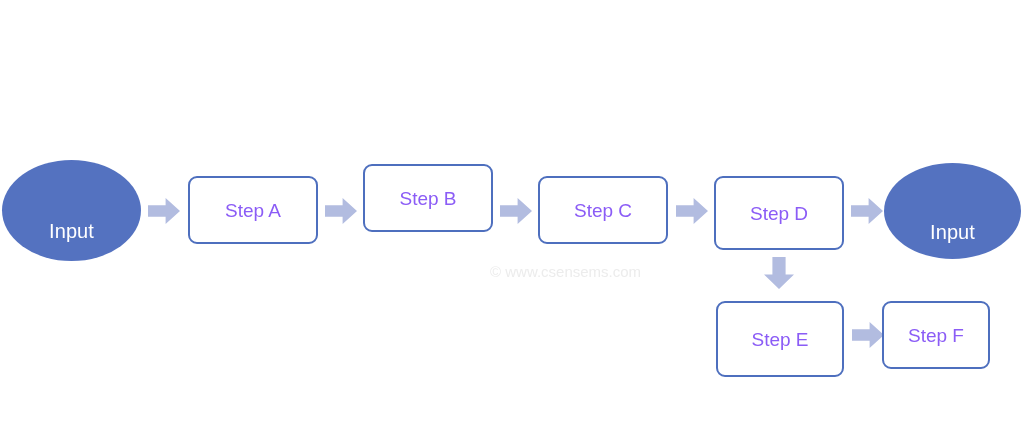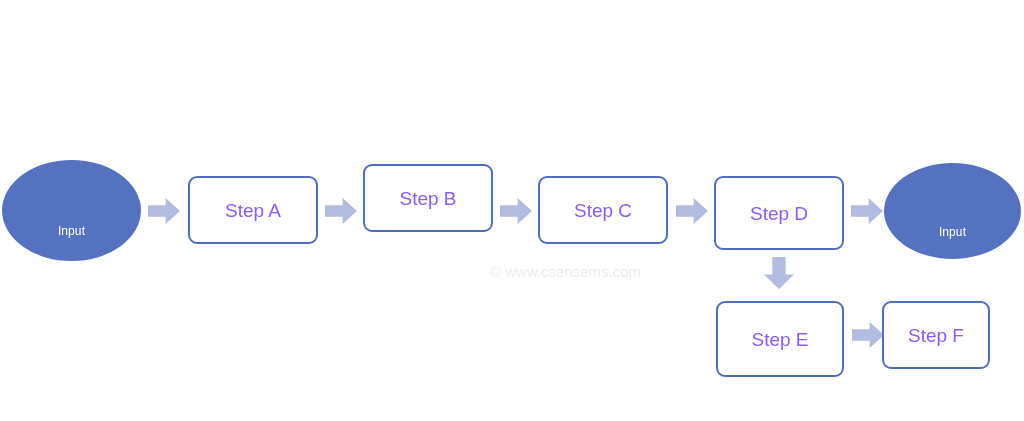--- a/index.html
+++ b/index.html
@@ -22,21 +22,21 @@
   .ellipse {
     position: absolute;
     border-radius: 50%;
     background: #5472C0;
     display: flex;
     align-items: center;
     justify-content: center;
   }
   .ellipse .node-label {
     color: #ffffff;
-    font-size: 12px;
+    font-size: 20px;
     line-height: 1;
     letter-spacing: .1px;
     margin-top: 41px;
   }
 
   
   .box {
     position: absolute;
     background: #ffffff;
     border: 2px solid #4E6FBE;

